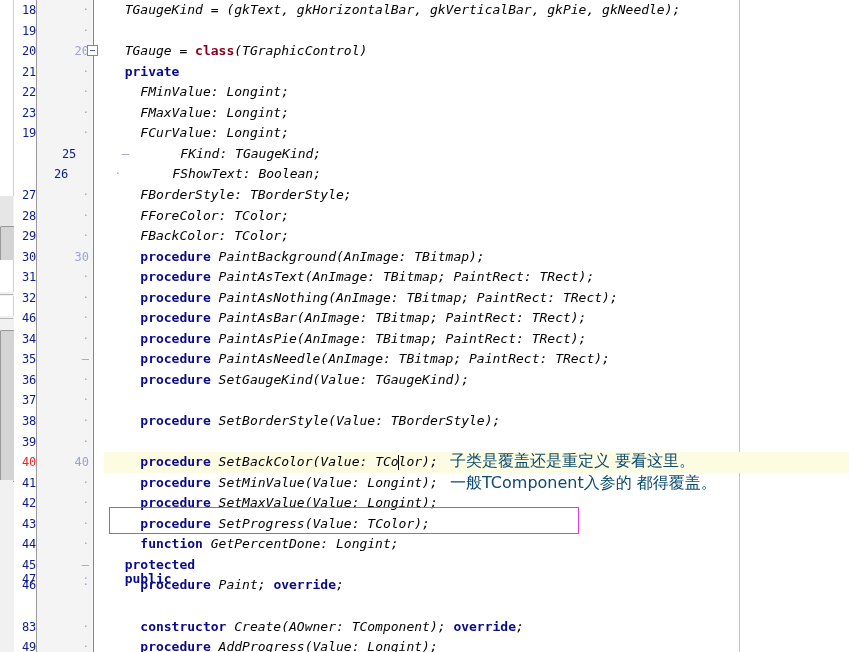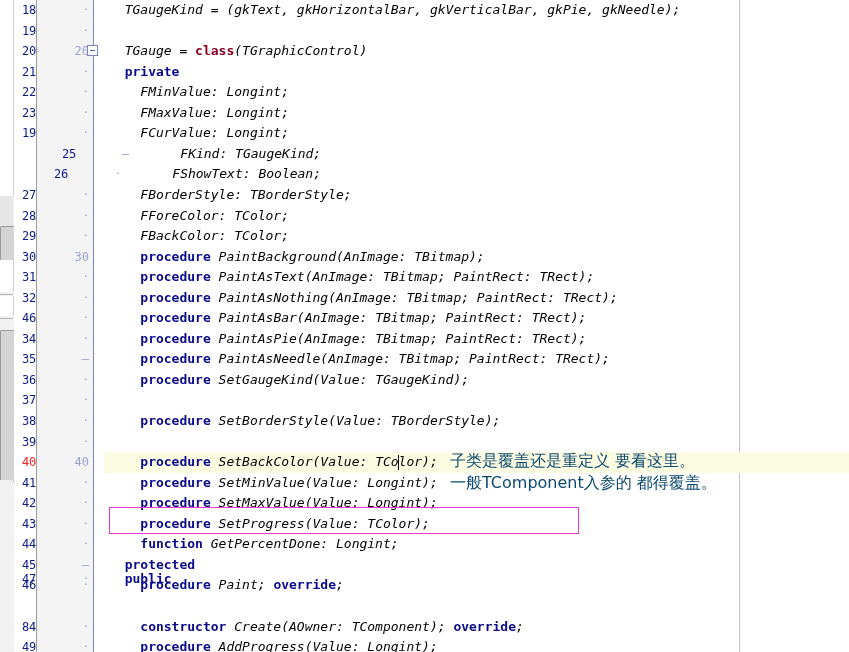--- a/index.html
+++ b/index.html
@@ -252,21 +252,21 @@
         <div class="lnum">46</div>
         <div class="lmark dot">·</div>
         <div class="code">    <span class="kw">procedure</span><span class="id"> Paint; </span><span class="kw">override</span><span class="id">;</span></div>
       </div>
       <div class="row" style="top: 569px;">
         <div class="lnum">47</div>
         <div class="lmark dot">·</div>
         <div class="code">  <span class="kw">public</span></div>
       </div>
       <div class="row" style="top: 616.5px;">
-        <div class="lnum">84</div>
+        <div class="lnum">83</div>
         <div class="lmark dot">·</div>
         <div class="code">    <span class="kw">constructor</span><span class="id"> Create(AOwner: TComponent); </span><span class="kw">override</span><span class="id">;</span></div>
       </div>
       <div class="row" style="top: 637.05px;">
         <div class="lnum">49</div>
         <div class="lmark dot">·</div>
         <div class="code">    <span class="kw">procedure</span><span class="id"> AddProgress(Value: Longint);</span></div>
       </div>
     </div>
 

